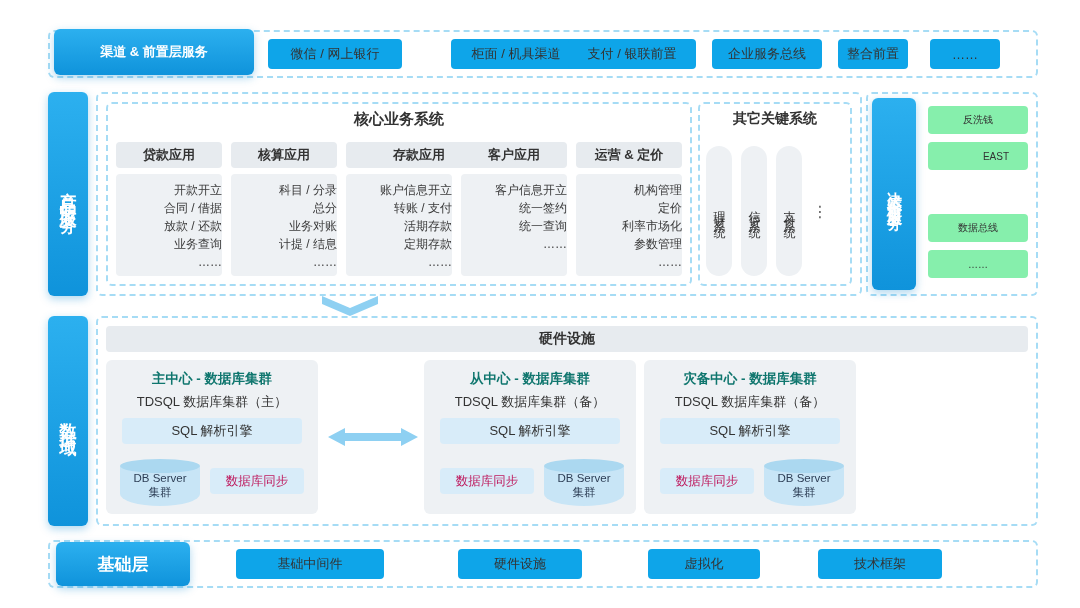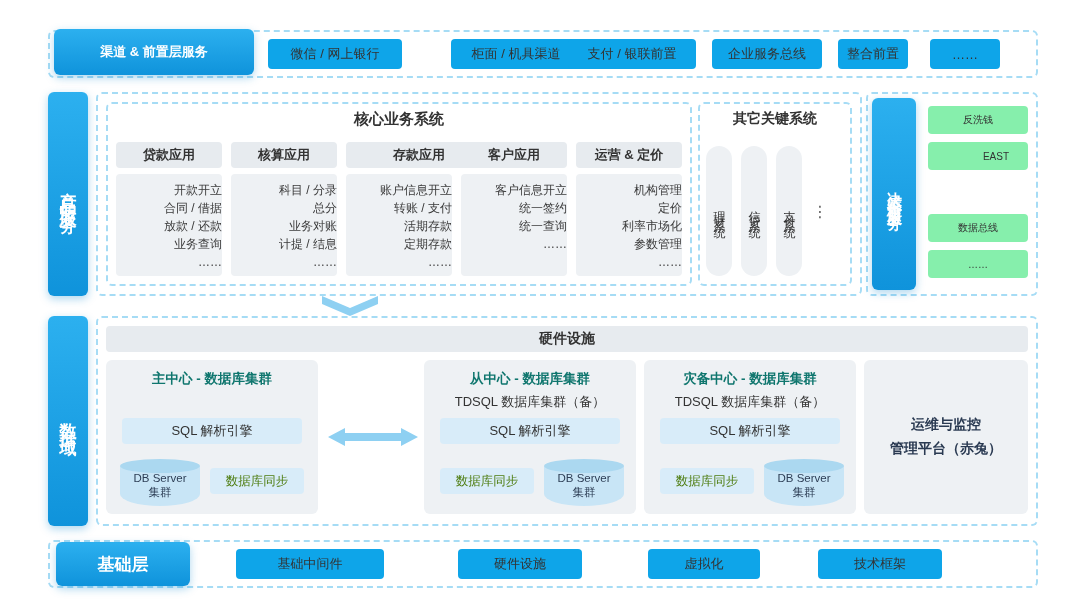--- a/index.html
+++ b/index.html
@@ -21,21 +21,21 @@
         line-height:18px;text-align:right;padding-top:7px;box-sizing:border-box;color:#3a3a3a;}
   .pill{position:absolute;background:#eef1f4;border-radius:13px;display:flex;align-items:center;
         justify-content:center;font-size:12px;color:#333;}
   .pill .vtext{letter-spacing:5px;}
   .cluster{position:absolute;width:212px;height:154px;background:#eef1f4;border-radius:6px;}
   .ctitle{margin-top:10px;text-align:center;font-weight:bold;font-size:13.5px;color:#0f766e;}
   .csub{margin-top:5px;text-align:center;font-size:13px;color:#333;}
   .engine{position:absolute;left:16px;right:16px;top:58px;height:26px;background:#d8ecf9;border-radius:4px;
           display:flex;align-items:center;justify-content:center;font-size:13px;color:#333;}
   .sync{position:absolute;top:108px;width:94px;height:26px;background:#d8ecf9;border-radius:4px;
-        display:flex;align-items:center;justify-content:center;font-size:12.5px;color:#4d7c0f;}
+        display:flex;align-items:center;justify-content:center;font-size:12.5px;color:#be185d;}
   .cyl{position:absolute;top:106px;width:80px;height:40px;background:#c8e5f6;
        border-radius:0 0 40px 40px/0 0 12px 12px;text-align:center;font-size:11.5px;line-height:14px;
        padding-top:5px;box-sizing:border-box;color:#2d3e55;}
   .cyl::before{content:'';position:absolute;left:0;top:-7px;width:100%;height:14px;background:#abd8f0;
        border-radius:50%;}
   .cyl span{position:relative;display:block;}
   .ops{position:absolute;left:864px;top:360px;width:164px;height:154px;background:#eef1f4;border-radius:6px;
        display:flex;flex-direction:column;align-items:center;justify-content:center;gap:6px;
        font-weight:bold;font-size:14px;color:#2a3a52;}
   .arrow-svg{position:absolute;}
@@ -133,20 +133,21 @@
   </svg>
 
   <div class="blue" style="left:48px;top:316px;width:40px;height:210px;font-size:17px;">
     <span class="vtext" style="letter-spacing:8px;">数据域</span>
   </div>
   <div class="dash" style="left:96px;top:316px;width:942px;height:210px;"></div>
   <div class="gi" style="left:106px;top:326px;width:922px;height:26px;font-weight:bold;font-size:14px;background:#e7ebef;">硬件设施</div>
 
   <div class="cluster" style="left:106px;top:360px;">
     <div class="ctitle">主中心 - 数据库集群</div>
+    <div class="csub">TDSQL 数据库集群（主）</div>
     <div class="engine">SQL 解析引擎</div>
     <div class="cyl" style="left:14px;">
       <span>DB Server</span>
       <span>集群</span>
     </div>
     <div class="sync" style="left:104px;">数据库同步</div>
   </div>
 
   <svg class="arrow-svg" style="left:328px;top:426px;" width="90" height="22" viewBox="0 0 90 22">
     <polygon points="0,11 17,2 17,7 73,7 73,2 90,11 73,20 73,15 17,15 17,20" fill="#8ed0f2"></polygon>
@@ -167,24 +168,20 @@
     <div class="ctitle">灾备中心 - 数据库集群</div>
     <div class="csub">TDSQL 数据库集群（备）</div>
     <div class="engine">SQL 解析引擎</div>
     <div class="sync" style="left:16px;">数据库同步</div>
     <div class="cyl" style="left:120px;">
       <span>DB Server</span>
       <span>集群</span>
     </div>
   </div>
 
-  <div class="ops">
-    <div>运维与监控</div>
-    <div>管理平台（赤兔）</div>
-  </div>
 
   <div class="dash" style="left:48px;top:540px;width:990px;height:48px;"></div>
   <div class="blue" style="left:56px;top:542px;width:134px;height:44px;font-size:17px;">基础层</div>
   <div class="gi" style="left:236px;top:549px;width:148px;height:30px;">基础中间件</div>
   <div class="gi" style="left:458px;top:549px;width:124px;height:30px;">硬件设施</div>
   <div class="gi" style="left:818px;top:549px;width:124px;height:30px;">技术框架</div>
   <div class="gi" style="left:648px;top:549px;width:112px;height:30px;">虚拟化</div>
 
 </div>
 

